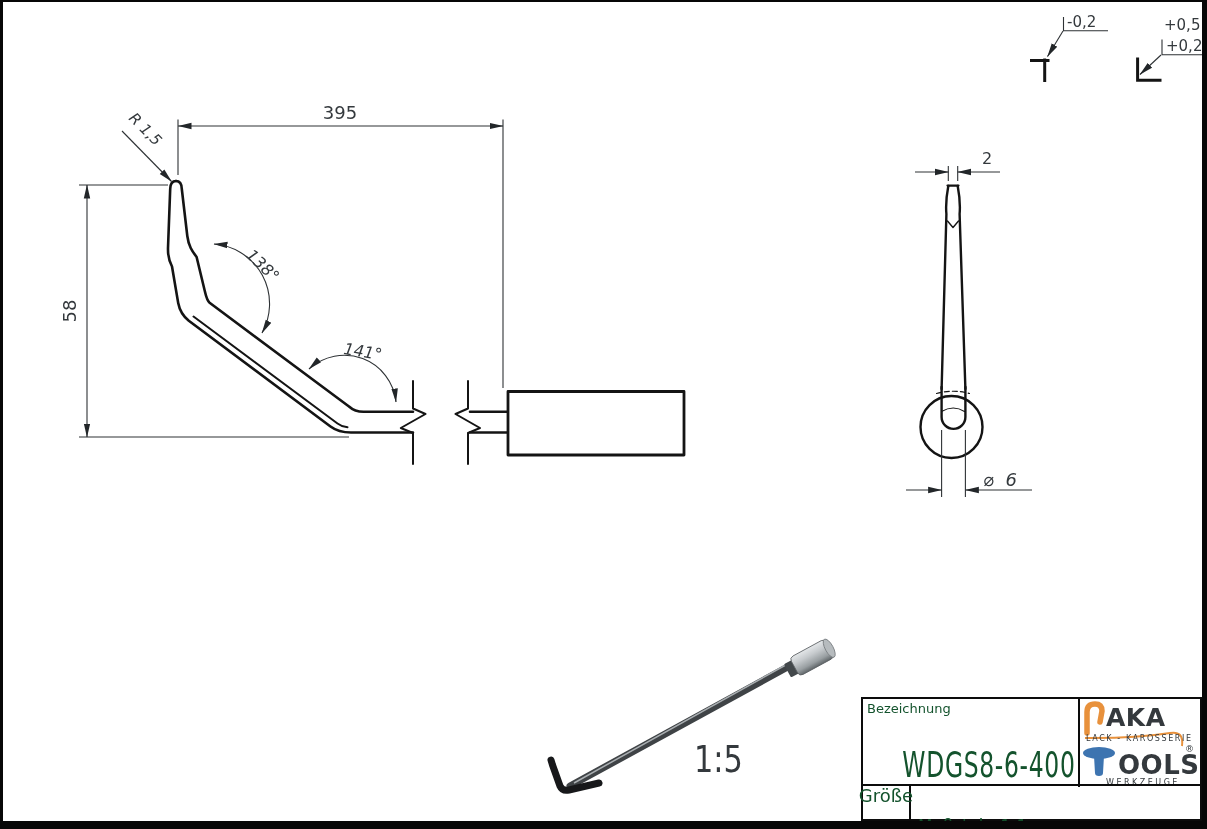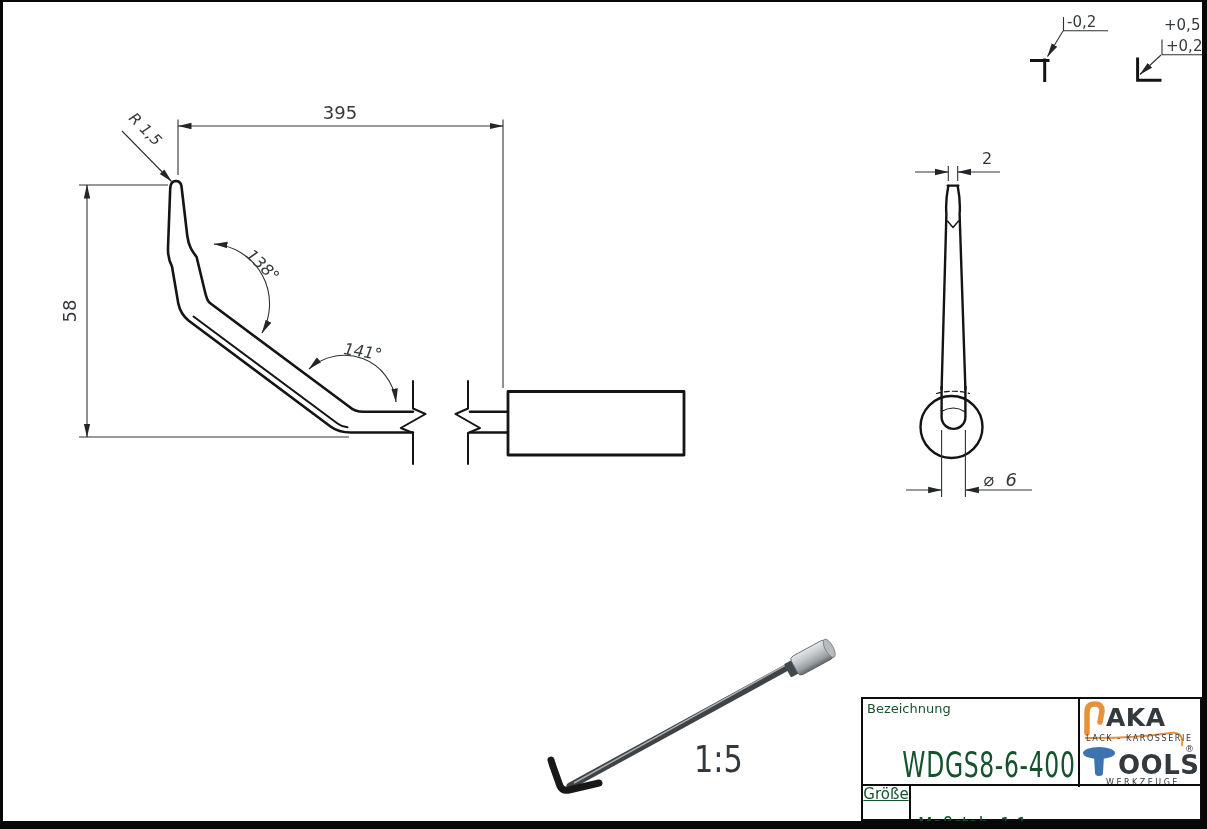--- a/index.html
+++ b/index.html
@@ -13,21 +13,21 @@
   #titleblock{position:absolute;left:861px;top:697px;width:341px;height:124px;box-sizing:border-box;
               border:2px solid #0c0c0c;display:grid;grid-template-rows:1fr 35px;color:#14532d;}
   #tb-row1{display:grid;grid-template-columns:217px 1fr;min-height:0;}
   #tb-desc{position:relative;border-right:2px solid #0c0c0c;}
   #tb-desc-label{position:absolute;left:4px;top:2px;font-size:13px;}
   #tb-partnumber{position:absolute;right:3px;bottom:2px;font-size:35px;white-space:nowrap;
                  transform:scaleX(0.67);transform-origin:100% 100%;letter-spacing:1px;}
   #tb-logo{display:flex;align-items:center;background:#fff;}
   #tb-row2{display:grid;grid-template-columns:48px 1fr;border-top:2px solid #0c0c0c;}
   #tb-size{border-right:2px solid #0c0c0c;display:flex;flex-direction:column;align-items:center;justify-content:center;line-height:1.1;}
-  #tb-size-label{font-size:15px;text-decoration:underline;}
+  #tb-size-label{font-size:18px;}
   #tb-size-value{font-size:14px;margin-top:44px;}
   #tb-scale{display:flex;align-items:center;padding-left:8px;font-size:19px;
             transform:scaleX(0.88);transform-origin:0 50%;white-space:nowrap;}
 </style>
 </head>
 <body>
 
 <div id="stage">
 
   <svg width="1207" height="829" viewBox="0 0 1207 829" style="position:absolute;left:0;top:0;">

